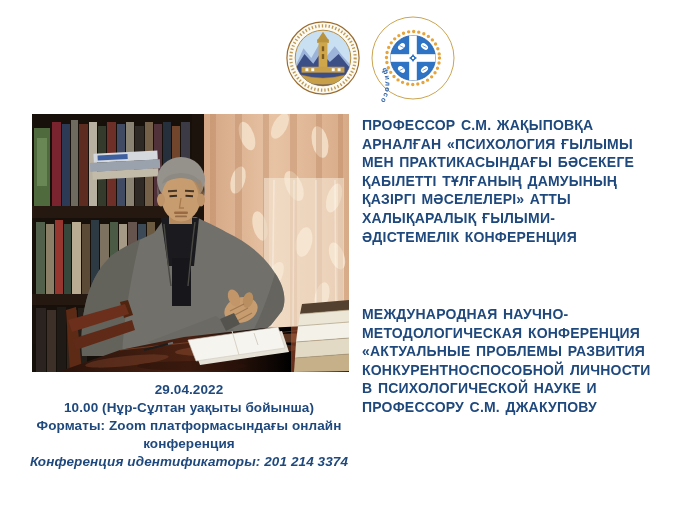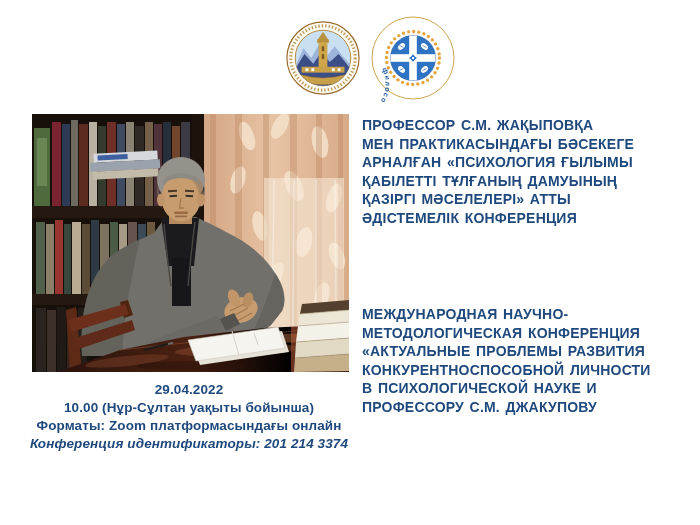--- a/index.html
+++ b/index.html
@@ -302,34 +302,36 @@
         <line x1="266" y1="212" x2="317" y2="208"></line>
         <line x1="264" y1="228" x2="317" y2="224"></line>
         <line x1="263" y1="244" x2="317" y2="240"></line>
       </g>
     </g>
   </svg>
 </div>
 
 <div class="title-block title-kk">
   <div>ПРОФЕССОР С.М. ЖАҚЫПОВҚА</div>
+  <div>АРНАЛҒАН «ПСИХОЛОГИЯ ҒЫЛЫМЫ</div>
   <div>МЕН ПРАКТИКАСЫНДАҒЫ БӘСЕКЕГЕ</div>
-  <div>АРНАЛҒАН «ПСИХОЛОГИЯ ҒЫЛЫМЫ</div>
   <div>ҚАБІЛЕТТІ ТҰЛҒАНЫҢ ДАМУЫНЫҢ</div>
   <div>ҚАЗІРГІ МӘСЕЛЕЛЕРІ» АТТЫ</div>
+  <div>ХАЛЫҚАРАЛЫҚ ҒЫЛЫМИ-</div>
   <div>ӘДІСТЕМЕЛІК КОНФЕРЕНЦИЯ</div>
 </div>
 
 <div class="title-block title-ru">
   <div>МЕЖДУНАРОДНАЯ НАУЧНО-</div>
   <div>МЕТОДОЛОГИЧЕСКАЯ КОНФЕРЕНЦИЯ</div>
   <div>«АКТУАЛЬНЫЕ ПРОБЛЕМЫ РАЗВИТИЯ</div>
   <div>КОНКУРЕНТНОСПОСОБНОЙ ЛИЧНОСТИ</div>
   <div>В ПСИХОЛОГИЧЕСКОЙ НАУКЕ И</div>
   <div>ПРОФЕССОРУ С.М. ДЖАКУПОВУ</div>
 </div>
 
 <div class="info-block">
   <div class="info-line">29.04.2022</div>
   <div class="info-line">10.00 (Нұр-Сұлтан уақыты бойынша)</div>
   <div class="info-line">Форматы: Zoom платформасындағы онлайн</div>
+  <div class="info-line">конференция</div>
   <div class="info-line italic">Конференция идентификаторы: 201 214 3374</div>
 </div>
 
 </body></html>

